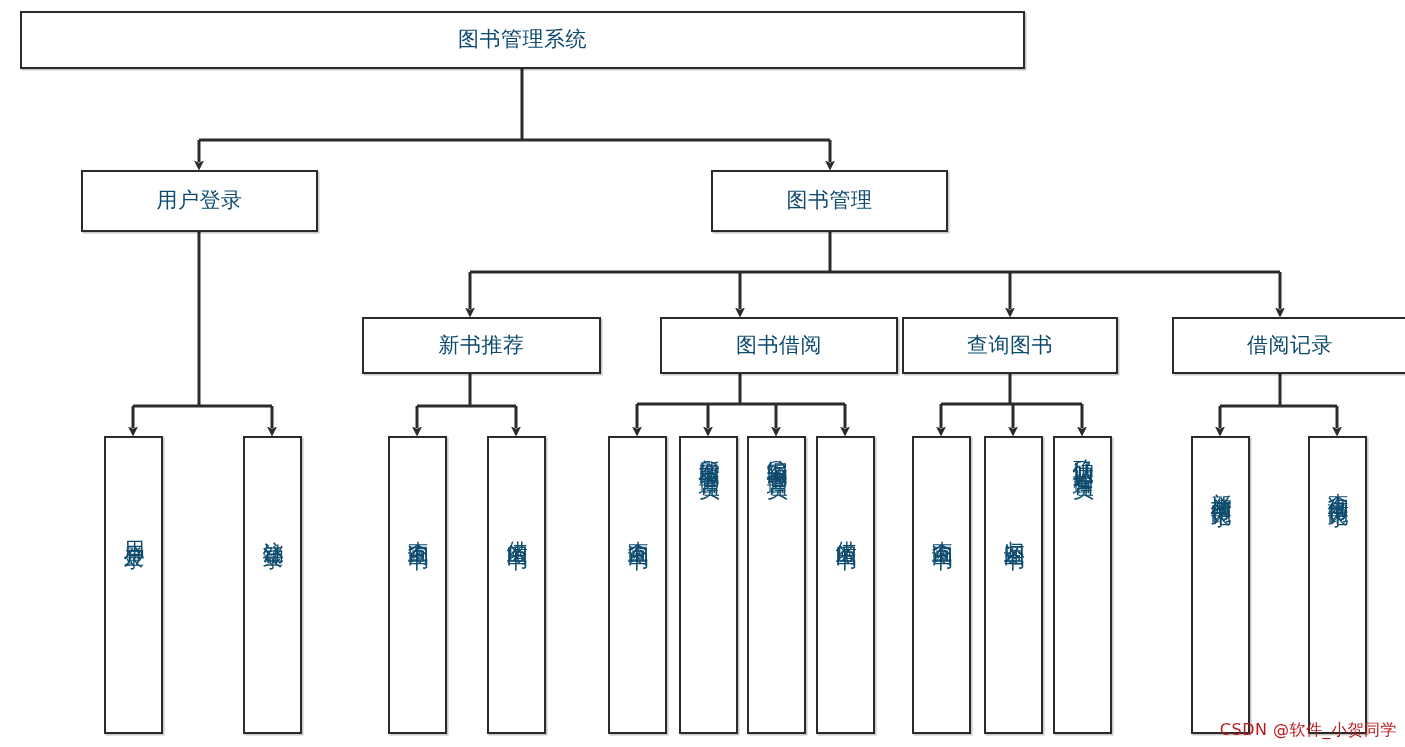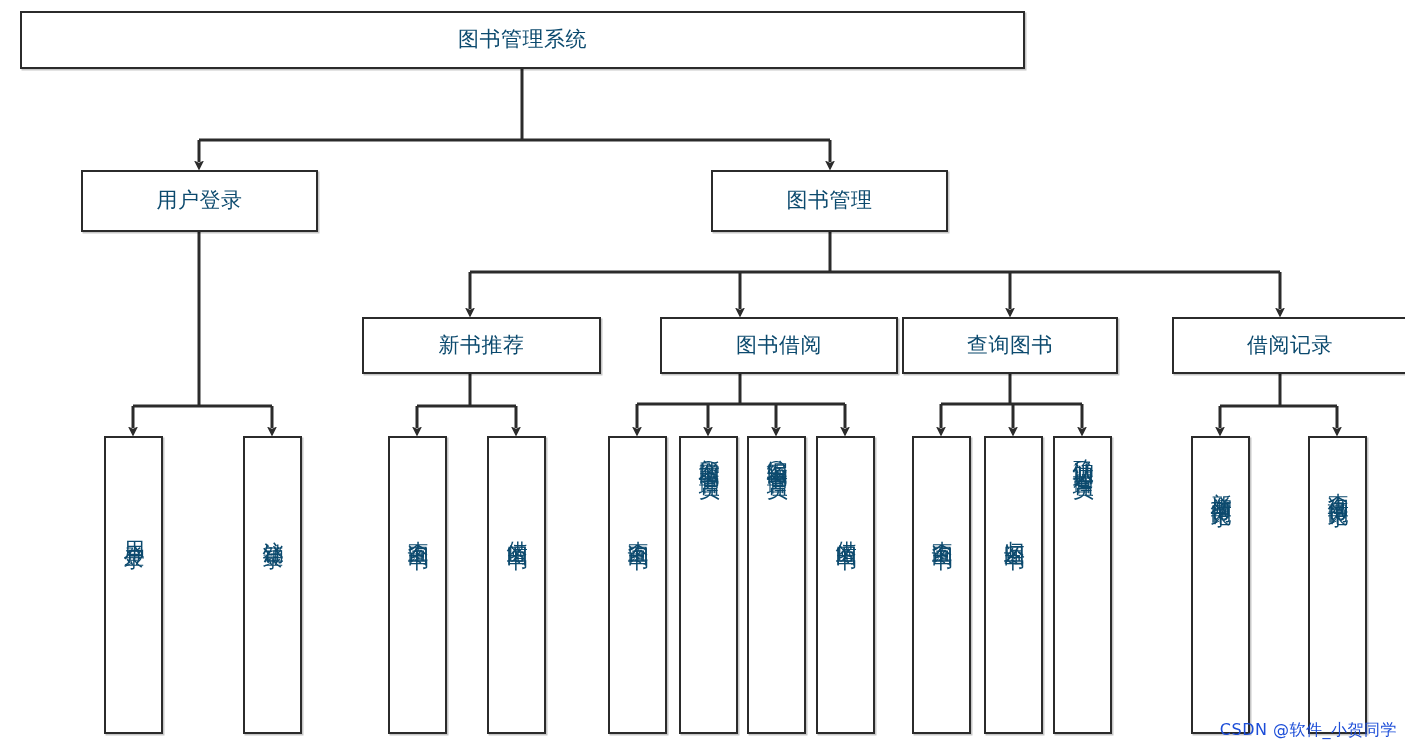--- a/index.html
+++ b/index.html
@@ -62,21 +62,21 @@
     max-height: 290px;
   }
   .node.vertical.tall .node-label {
     max-height: 292px;
   }
   #watermark {
     position: absolute;
     right: 8px;
     bottom: 6px;
     font-size: 16px;
-    color: #1d4ed8;
+    color: #b91c1c;
     font-family: "DejaVu Sans", "Liberation Sans", sans-serif;
     letter-spacing: 0.5px;
     user-select: none;
   }
 </style>
 </head>
 <body>
 
 <div id="diagram-root">
 

